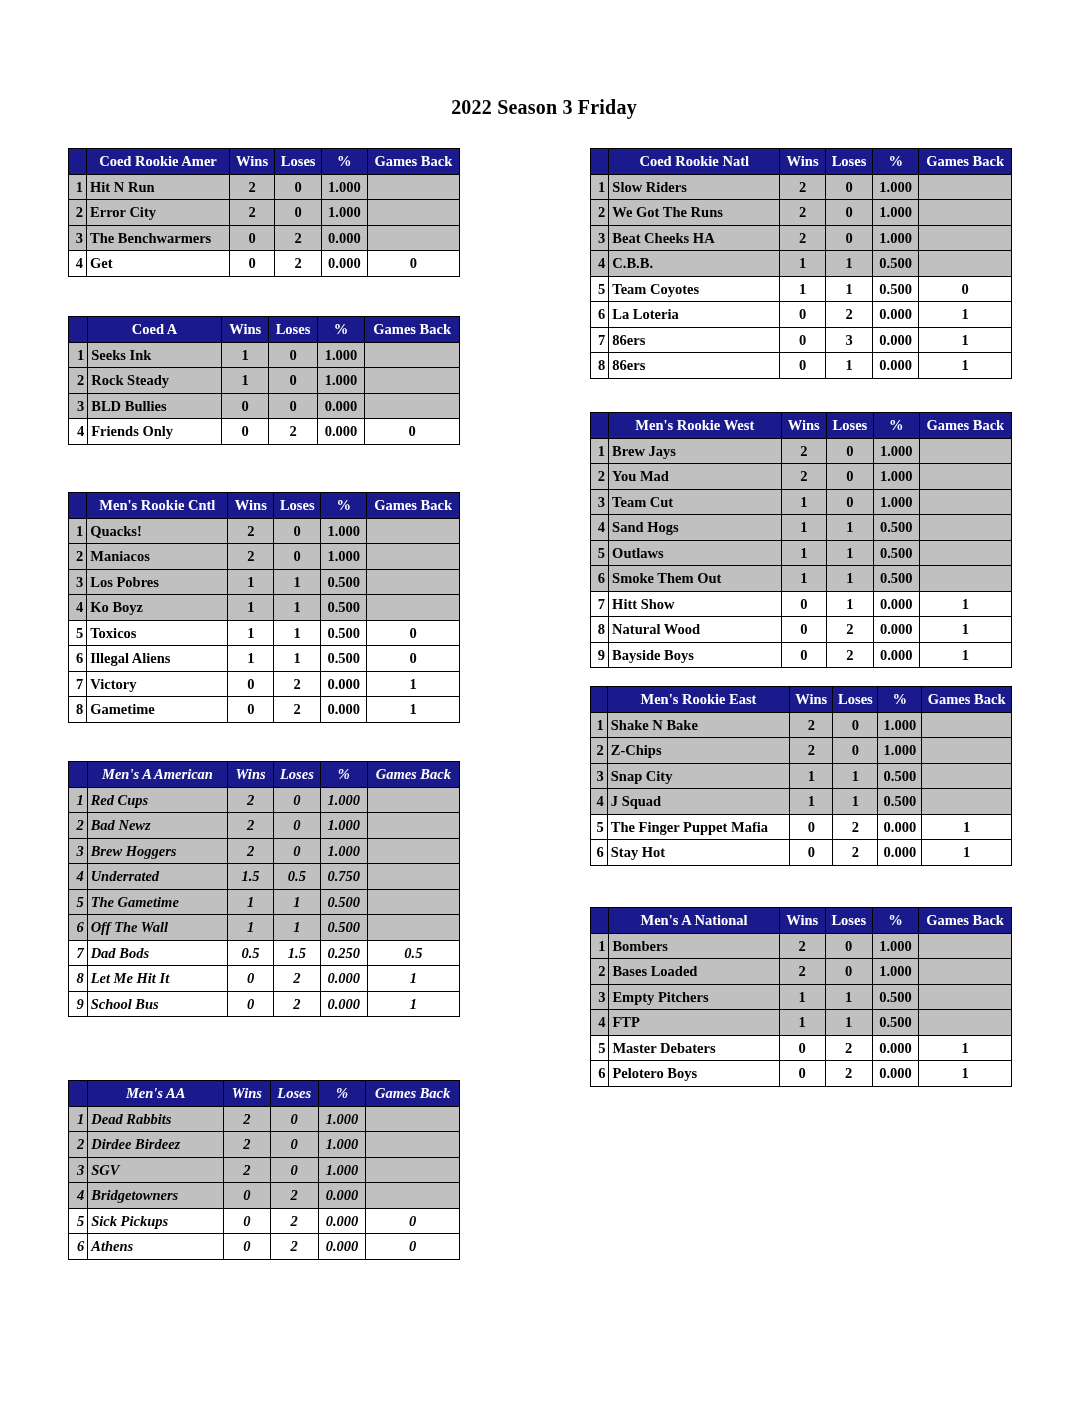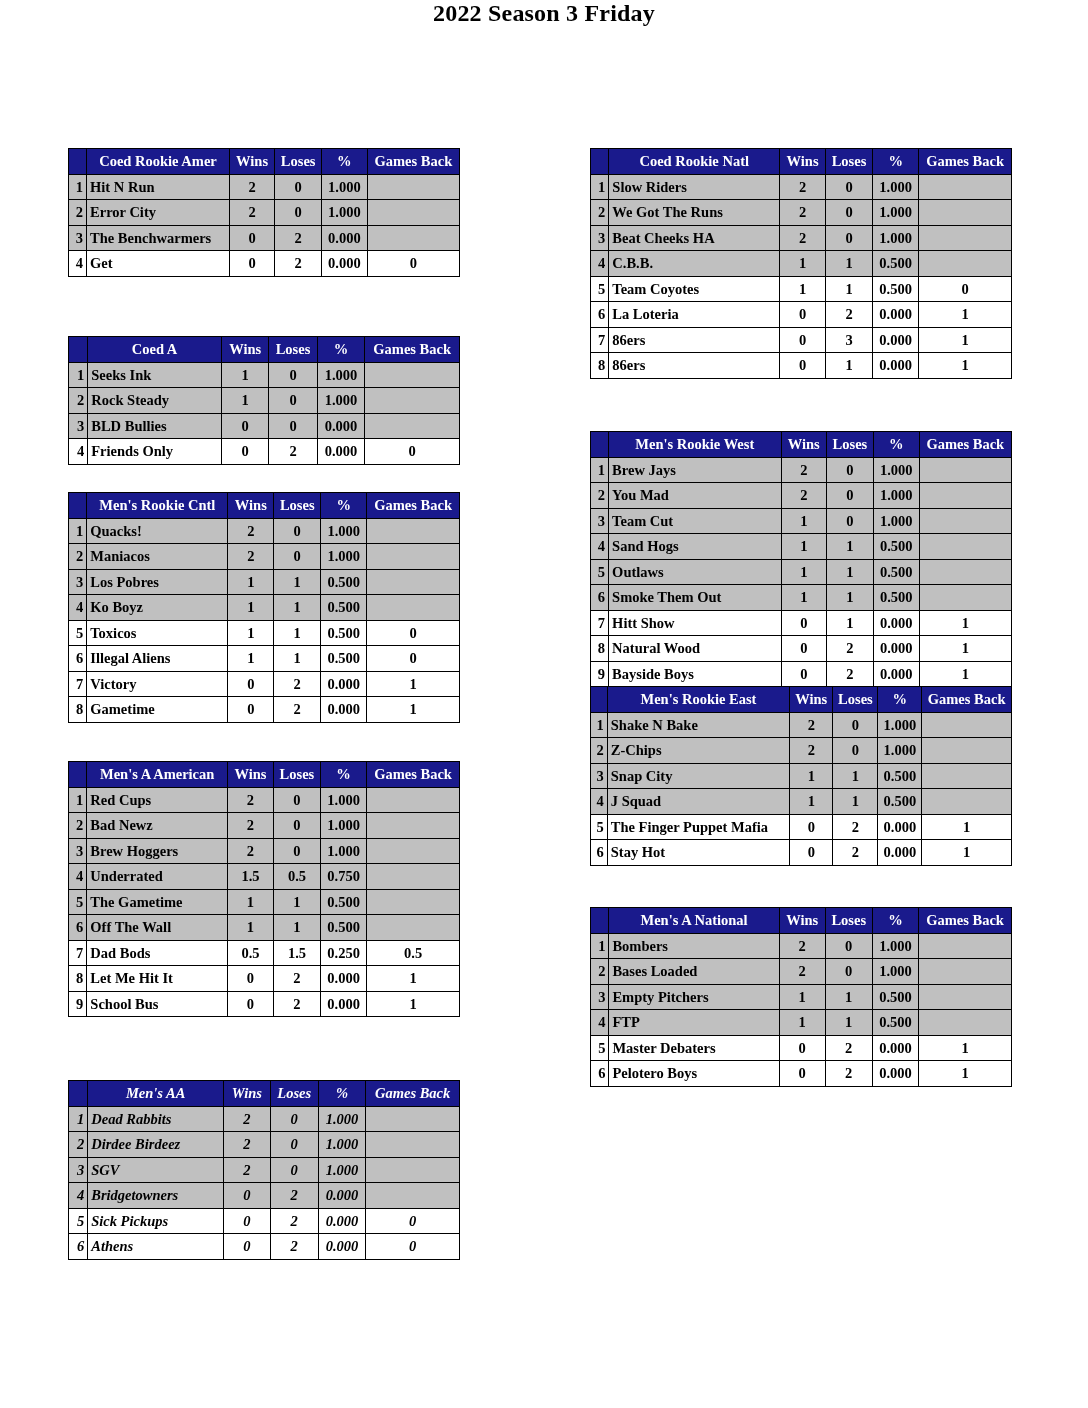--- a/index.html
+++ b/index.html
@@ -17,22 +17,23 @@
   .page {
     position: relative;
     width: 1088px;
     height: 1408px;
     box-sizing: border-box;
   }
   .page-title {
     text-align: center;
     font-family: "Liberation Serif", serif;
     font-weight: bold;
-    font-size: 24px;
+    font-size: 20px;
     margin: 0;
+    padding-top: 96px;
     letter-spacing: 0.2px;
   }
   .columns {
     position: absolute;
     top: 148px;
     left: 0;
     width: 1088px;
   }
   .col-left {
     position: absolute;
@@ -160,21 +161,21 @@
                 <td class="rank">4</td>
                 <td class="name w-name">Get</td>
                 <td class="num w-wins">0</td>
                 <td class="num w-loses">2</td>
                 <td class="num w-pct">0.000</td>
                 <td class="num w-gb">0</td>
               </tr>
             </tbody>
           </table>
         </div>
-        <div class="tbl-block" style="position: absolute; top: 188px; left: 0px;">
+        <div class="tbl-block" style="position: absolute; top: 168px; left: 0px;">
           <table class="standings">
             <thead>
               <tr>
                 <th class="rank-head"></th>
                 <th class="name-head w-name">Coed A</th>
                 <th class="w-wins">Wins</th>
                 <th class="w-loses">Loses</th>
                 <th class="w-pct">%</th>
                 <th class="w-gb">Games Back</th>
               </tr>
@@ -288,21 +289,21 @@
                 <td class="rank">8</td>
                 <td class="name w-name">Gametime</td>
                 <td class="num w-wins">0</td>
                 <td class="num w-loses">2</td>
                 <td class="num w-pct">0.000</td>
                 <td class="num w-gb">1</td>
               </tr>
             </tbody>
           </table>
         </div>
-        <div class="tbl-block" style="position: absolute; top: 613px; left: 0px;">
+        <div class="tbl-block" style="position: absolute; top: 613px; left: 0px; font-style: italic;">
           <table class="standings">
             <thead>
               <tr>
                 <th class="rank-head"></th>
                 <th class="name-head w-name">Men's A American</th>
                 <th class="w-wins">Wins</th>
                 <th class="w-loses">Loses</th>
                 <th class="w-pct">%</th>
                 <th class="w-gb">Games Back</th>
               </tr>
@@ -522,21 +523,21 @@
                 <td class="rank">8</td>
                 <td class="name r-name">86ers</td>
                 <td class="num r-wins">0</td>
                 <td class="num r-loses">1</td>
                 <td class="num r-pct">0.000</td>
                 <td class="num r-gb">1</td>
               </tr>
             </tbody>
           </table>
         </div>
-        <div class="tbl-block" style="position: absolute; top: 283px; left: 0px;">
+        <div class="tbl-block" style="position: absolute; top: 264px; left: 0px;">
           <table class="standings">
             <thead>
               <tr>
                 <th class="rank-head"></th>
                 <th class="name-head r-name">Men's Rookie West</th>
                 <th class="r-wins">Wins</th>
                 <th class="r-loses">Loses</th>
                 <th class="r-pct">%</th>
                 <th class="r-gb">Games Back</th>
               </tr>

